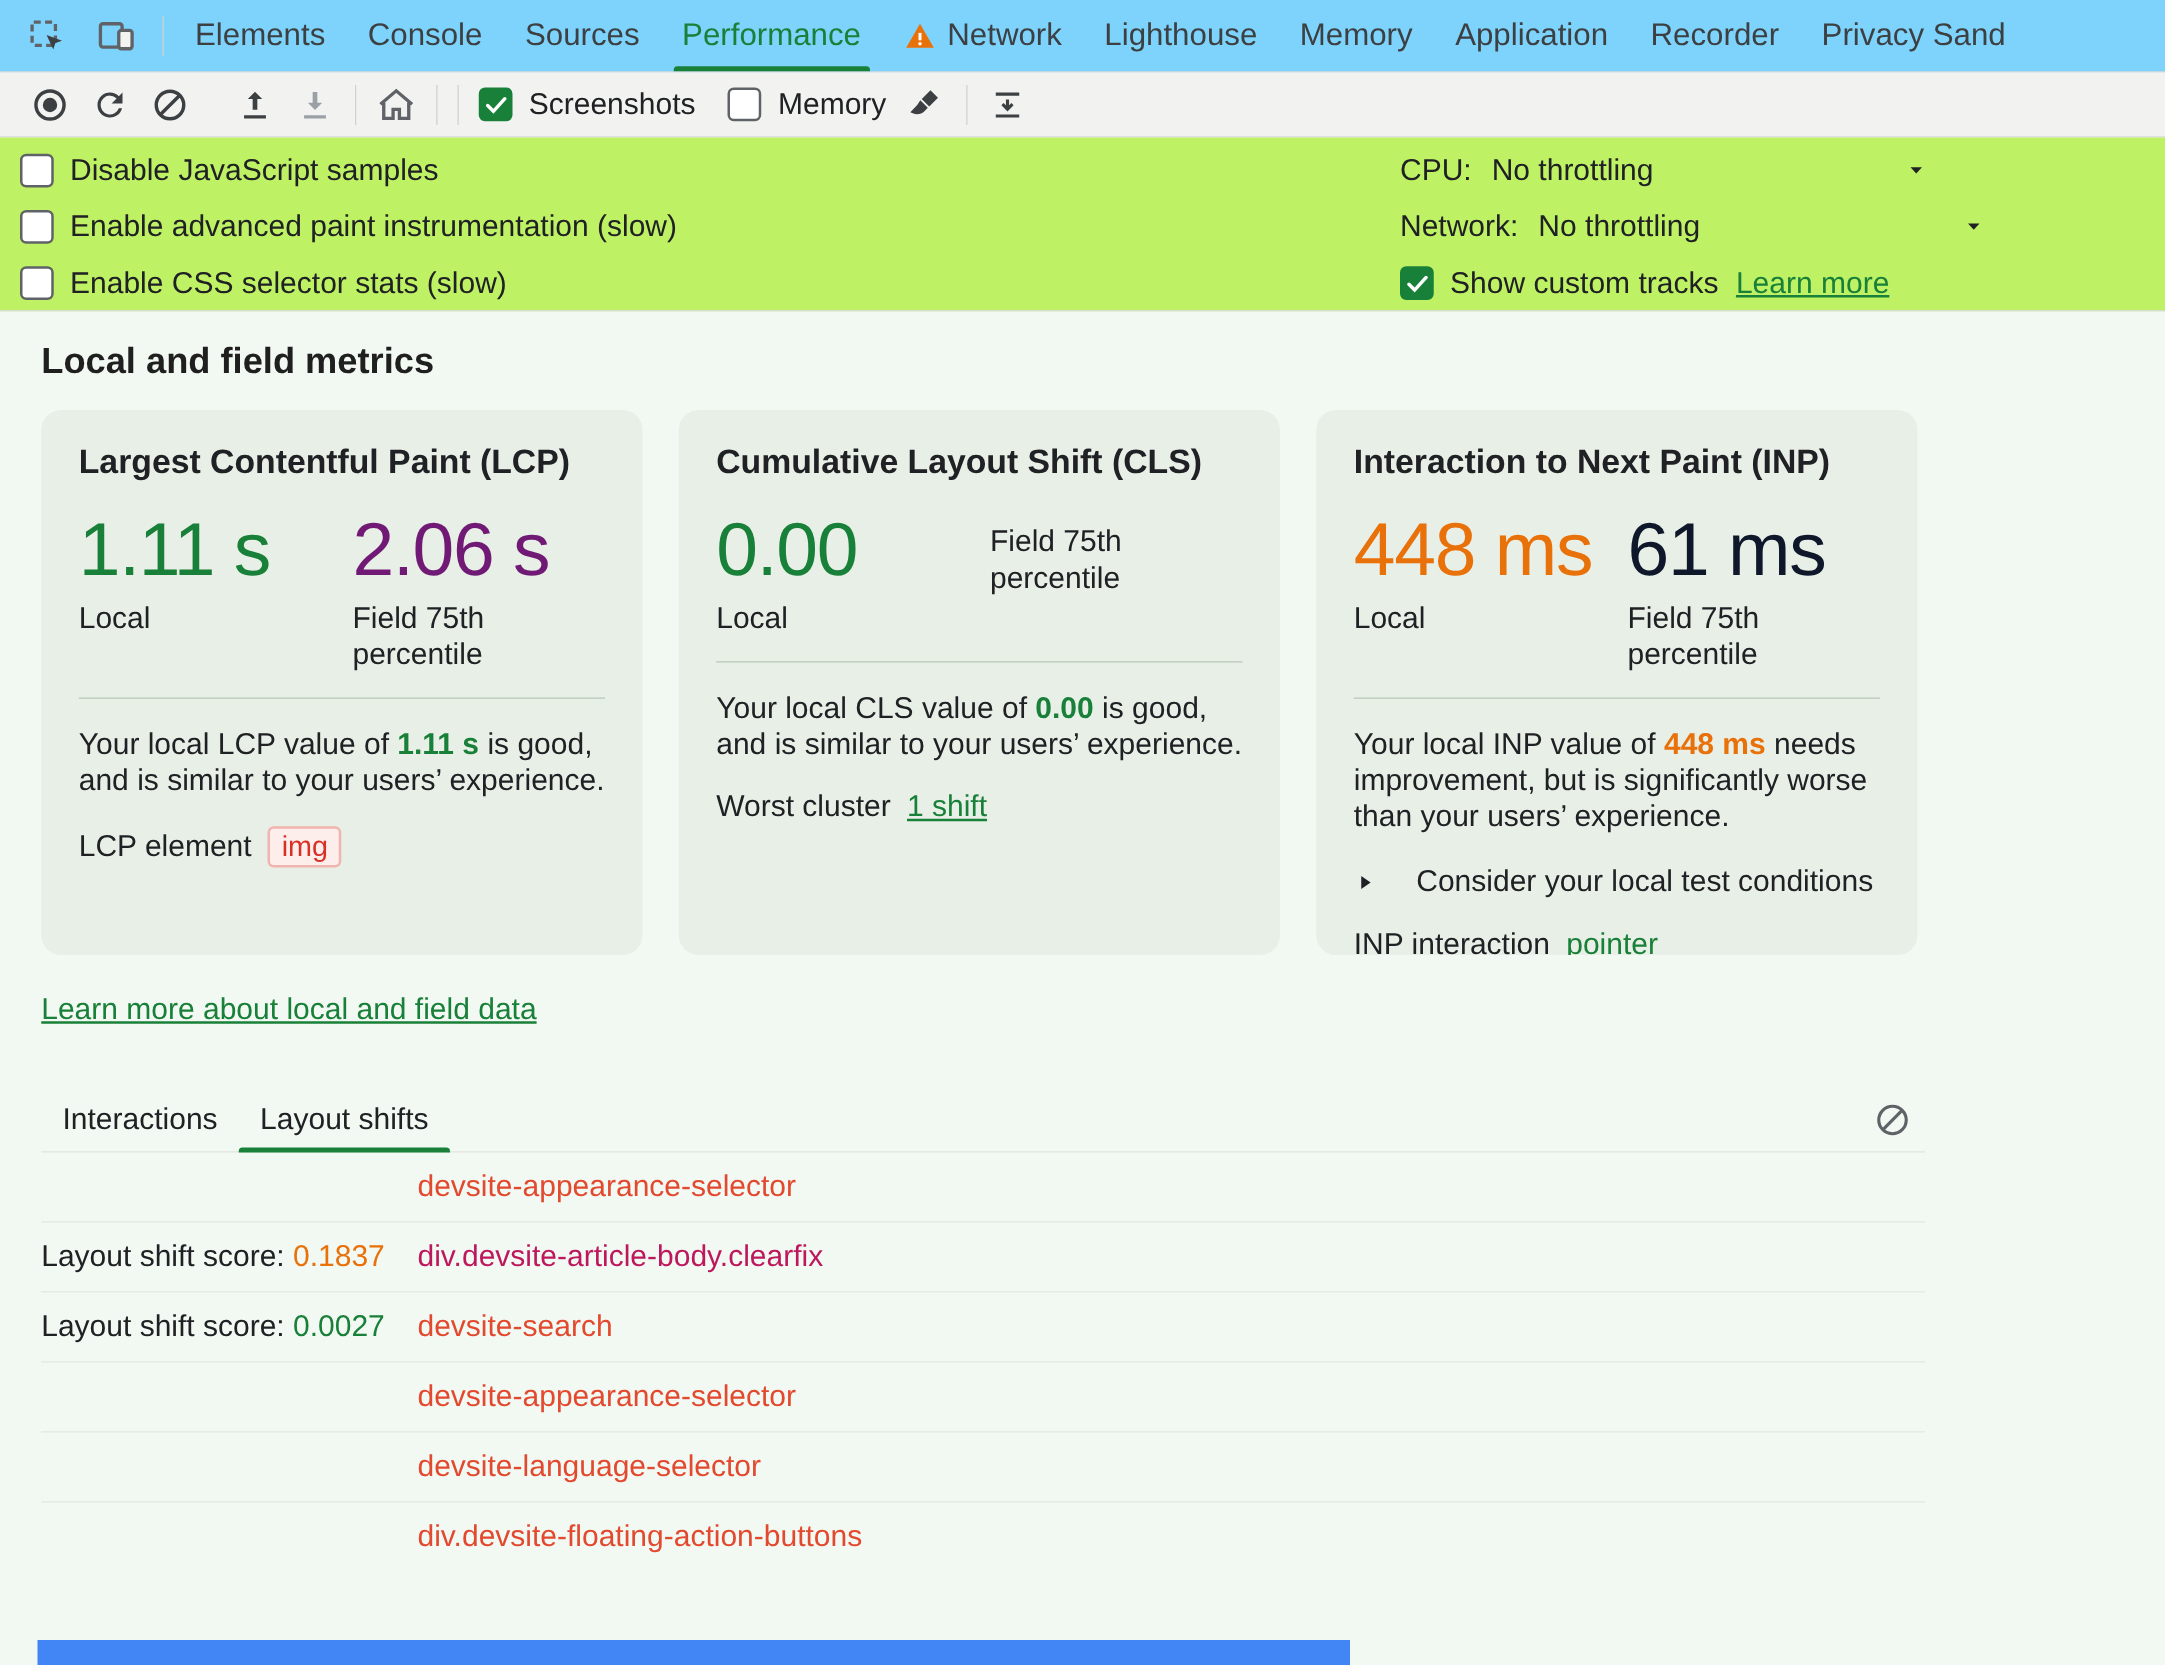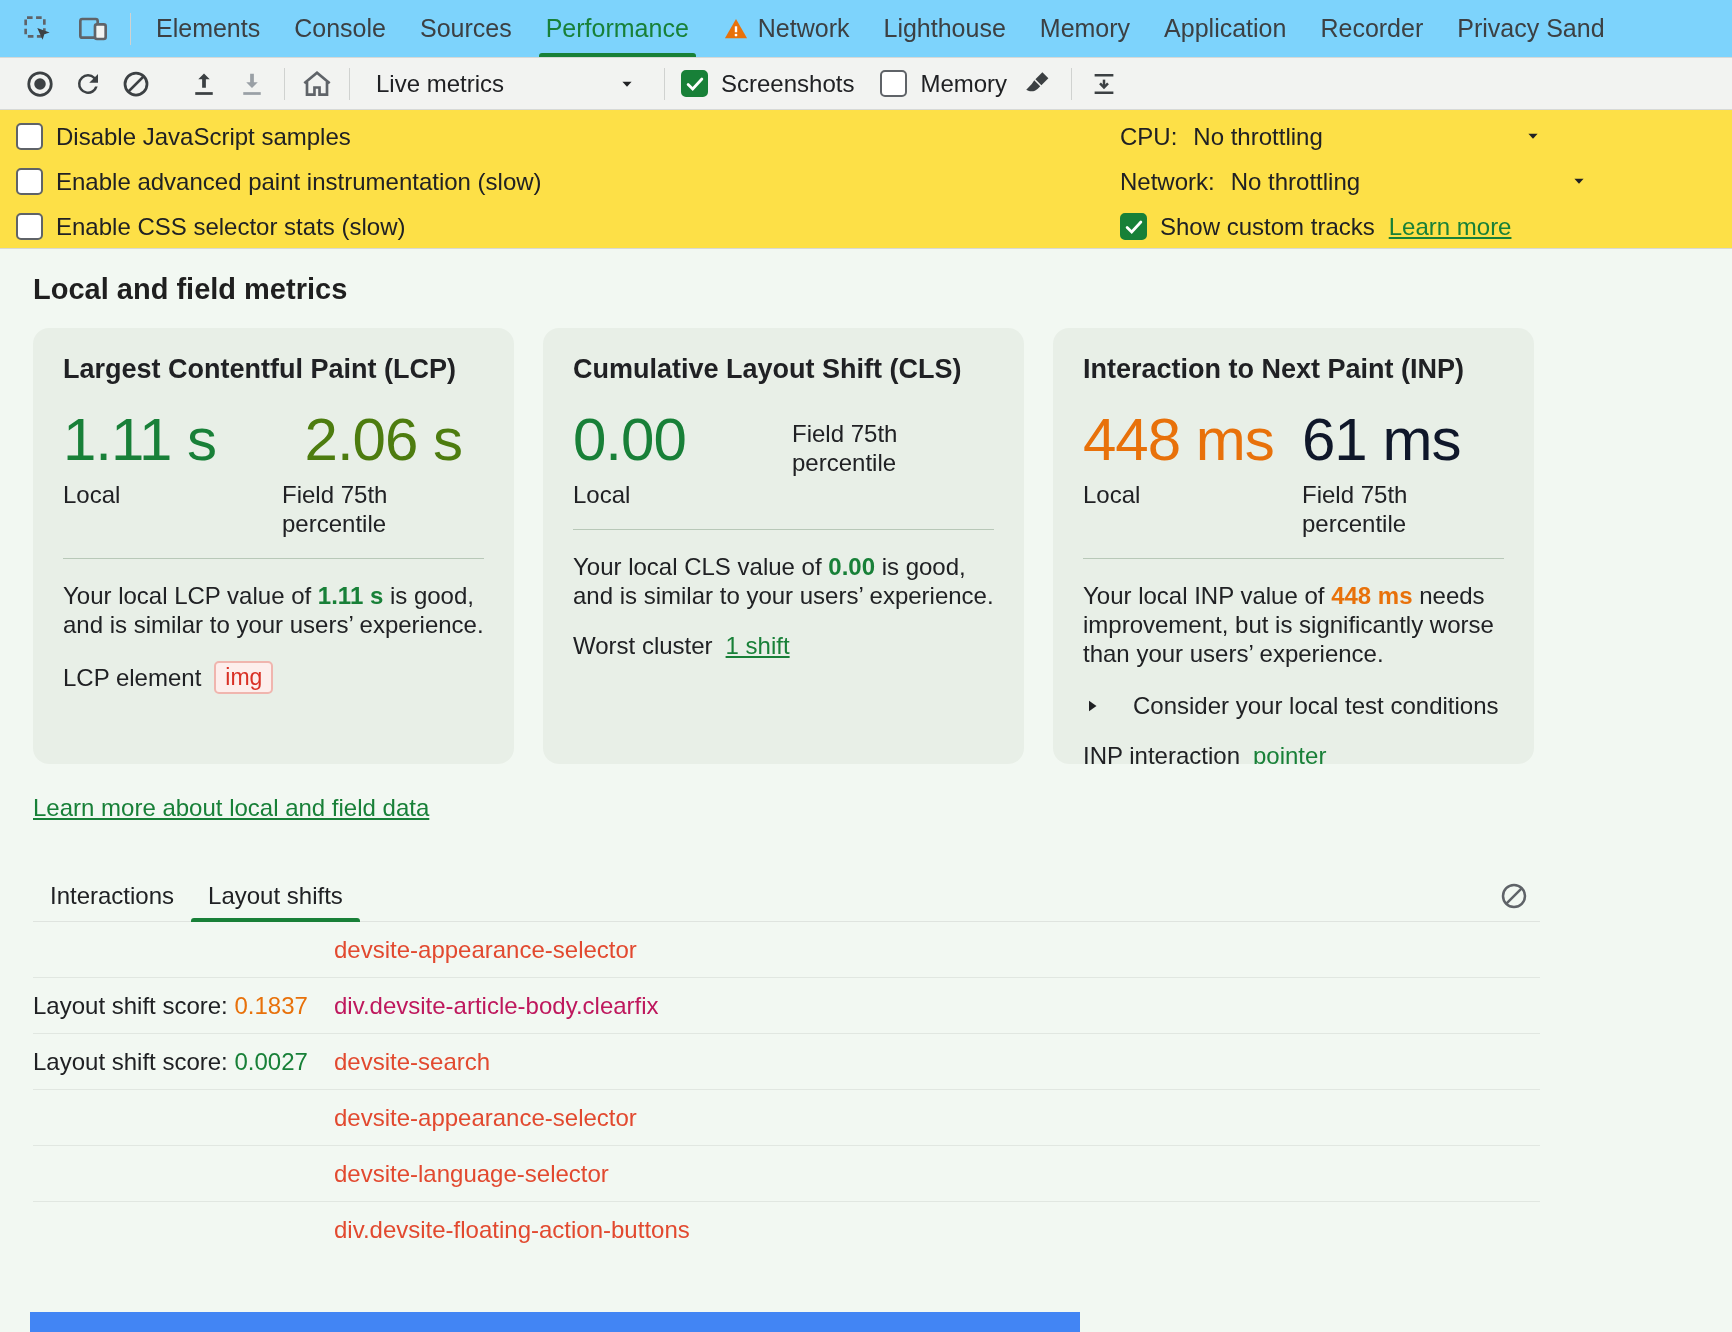--- a/index.html
+++ b/index.html
@@ -44,21 +44,21 @@
     width:27px; height:27px; border:2.5px solid #5f6368; border-radius:5px;
     background:#fff; flex:none; display:flex; align-items:center; justify-content:center;
   }
   .checkbox.checked { background:#188038; border-color:#188038; }
   .toolbar .cb-row.mem { margin-left:26px; }
   .toolbar .cb-row.shots { margin-left:8px; }
   .gap-left { margin-left:20px; }
 
   
   .settings {
-    height:139px; background:#fde047; border-bottom:1px solid #d7d9d7;
+    height:139px; background:#bef264; border-bottom:1px solid #d7d9d7;
     position:relative; padding:4px 0 0 16px;
   }
   .settings .cb-row { height:45px; font-size:24px; }
   .settings-right { position:absolute; left:1120px; top:4px; width:462px; }
   .sr-row { height:45px; display:flex; align-items:center; font-size:24px; position:relative; }
   .sr-label { margin-right:16px; }
   .sr-chev { position:absolute; top:11px; }
   .green-link { color:#188038; text-decoration:underline; }
 
   
@@ -178,28 +178,20 @@
     </svg>
   </div>
   <div class="vsep" data-interactable="false"></div>
   <div class="tool" data-interactable="true">
     <svg width="32" height="32" viewBox="0 0 24 24" fill="none" stroke="#5f6368" stroke-width="2">
       <path d="M4.5 10.5V20h5.6v-5.4h3.8V20h5.6v-9.5"></path>
       <path d="M2.5 11.5L12 3.5l9.5 8"></path>
     </svg>
   </div>
   <div class="vsep" data-interactable="false"></div>
-  <div class="dropdown" data-interactable="true">
-    <span data-interactable="false">Live metrics</span>
-    <span data-interactable="false" style="display:flex;">
-      <svg width="22" height="22" viewBox="0 0 24 24" fill="#202124">
-          <path d="M7 9.5l5 5.5 5-5.5z"></path>
-        </svg>
-    </span>
-  </div>
   <div class="vsep" data-interactable="false"></div>
   <label class="cb-row shots" data-interactable="true">
     <span class="checkbox checked" data-interactable="true">
       <svg width="22" height="22" viewBox="0 0 24 24">
           <path d="M4.5 12.5l5 5 10-11" fill="none" stroke="#fff" stroke-width="3" stroke-linecap="round"></path>
         </svg>
     </span>
     <span data-interactable="false">Screenshots</span>
   </label>
   <label class="cb-row mem" data-interactable="true">
@@ -276,21 +268,21 @@
   <div class="cards" data-interactable="false">
 
     <div class="card" data-interactable="false">
       <div class="card-title" data-interactable="false">Largest Contentful Paint (LCP)</div>
       <div class="card-values">
         <div class="val-col">
           <div class="metric-value" data-interactable="false" style="color: rgb(24, 128, 56);">1.11 s</div>
           <div class="metric-label" data-interactable="false">Local</div>
         </div>
         <div class="val-col second">
-          <div class="metric-value" data-interactable="false" style="color: #4d7c0f; text-align: right;">2.06 s</div>
+          <div class="metric-value" data-interactable="false" style="color: #701a75;">2.06 s</div>
           <div class="metric-label" data-interactable="false">Field 75th percentile</div>
         </div>
       </div>
       <hr class="card-hr" data-interactable="false">
       <p class="card-desc" data-interactable="false"><span>Your local LCP value of </span><span class="desc-val" style="color: rgb(24, 128, 56);">1.11 s</span><span> is good, and is similar to your users’ experience.</span></p>
       <div class="card-extra">
         <span data-interactable="false">LCP element</span>
         <span class="img-badge" data-interactable="true">img</span>
       </div>
     </div>

